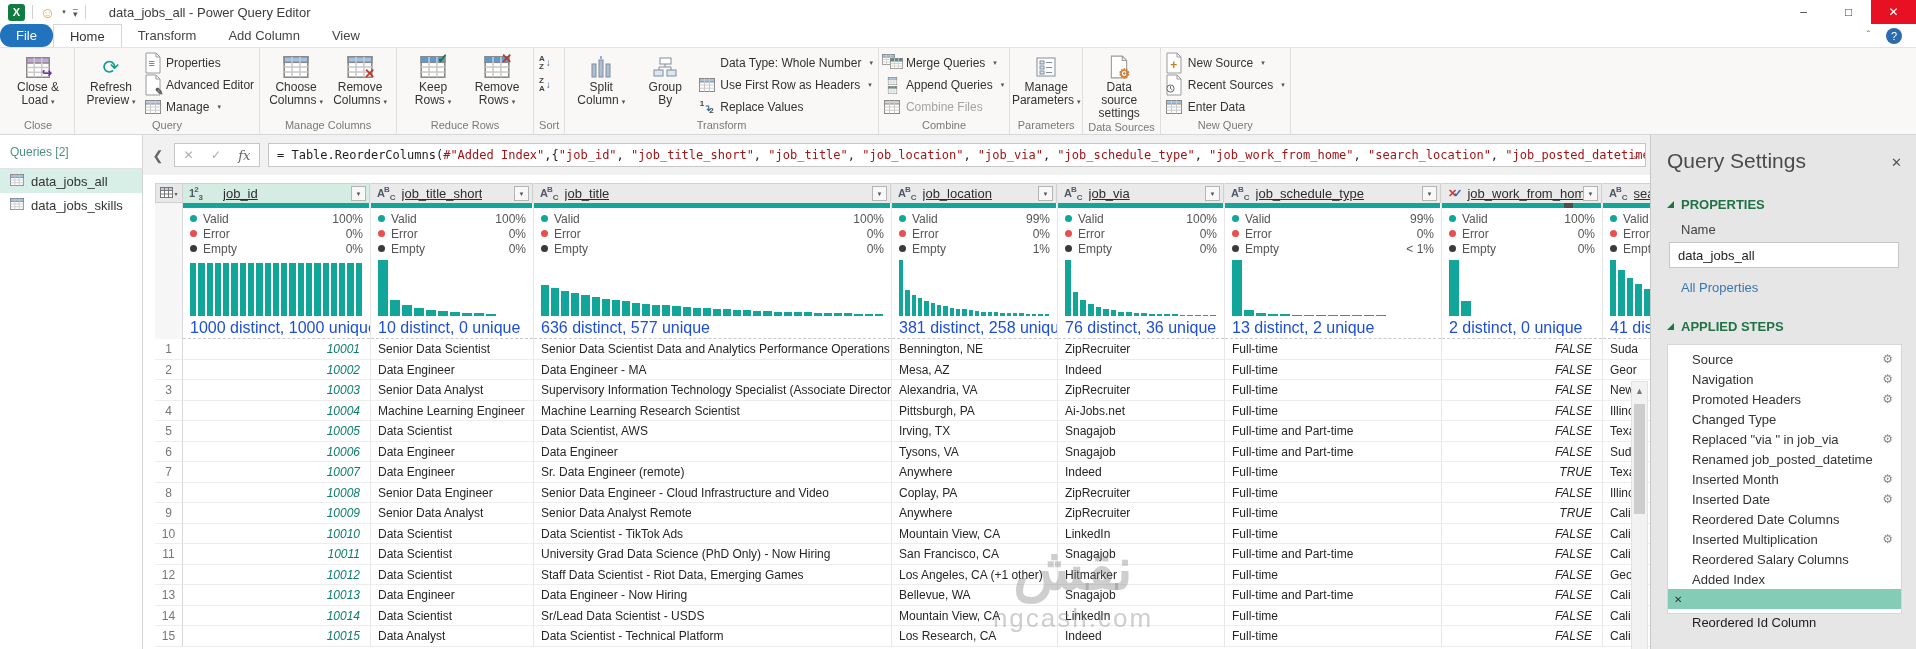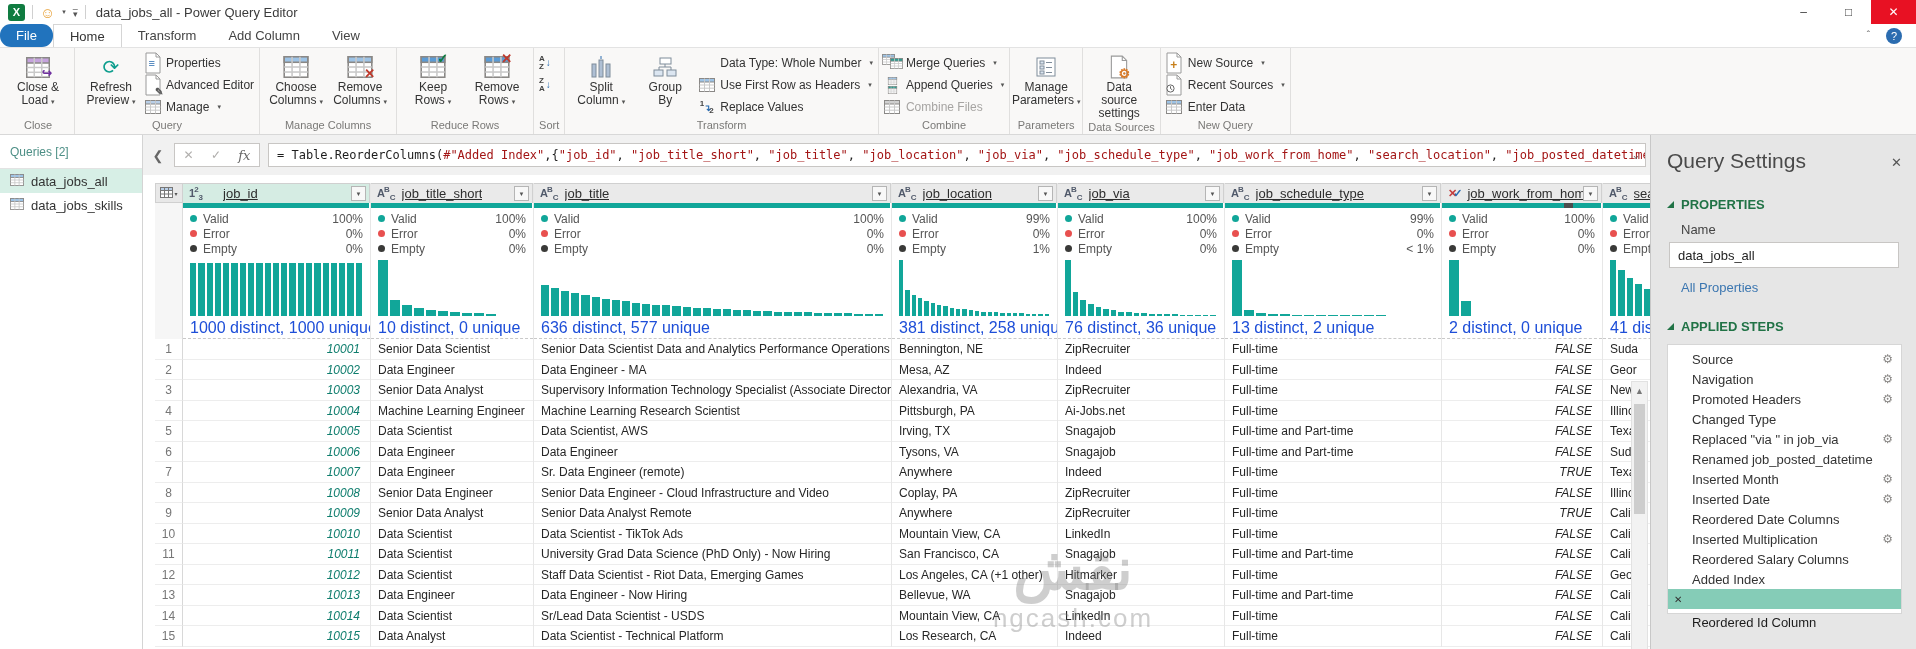--- a/index.html
+++ b/index.html
@@ -6,21 +6,21 @@
   html,body { width:1916px; height:649px; overflow:hidden; background:#fff;
     font-family:"Liberation Sans", sans-serif; color:#333; }
   
   #titlebar { height:24px; display:flex; align-items:center; padding-left:8px; gap:7px; background:#fff; }
   .app-ic { width:17px; height:17px; background:#107c41; border-radius:3px; color:#fff;
     font-size:11px; font-weight:bold; display:flex; align-items:center; justify-content:center; }
   .tb-sep { width:1px; height:14px; background:#d0d0d0; }
   .smiley { color:#e8a33d; font-size:15px; line-height:15px; }
   .mini-caret { font-size:7px; color:#555; }
   .qat-ic { display:flex; flex-direction:column; align-items:center; line-height:5px; color:#555; font-size:9px; }
-  #tb-title { font-size:13px; color:#3b3b3b; margin-left:3px; }
+  #tb-title { font-size:13px; color:#3b3b3b; margin-left:16px; }
   #win-controls { margin-left:auto; display:flex; height:24px; }
   .winbtn { width:45px; display:flex; align-items:center; justify-content:center; font-size:12px; color:#444; }
   .winbtn.close { background:#e81123; color:#fff; }
   
   #tabrow { height:23px; display:flex; align-items:stretch; background:#fff; position:relative; }
   .tab { padding:0 16px; display:flex; align-items:center; font-size:13px; color:#444; cursor:default; }
   .tab.file { background:#2173BD; color:#fff; min-width:52px; justify-content:center;border-radius:11px; }
   .tab.active { background:#fff; border:1px solid #d5d5d5; border-bottom:none; color:#333; }
   #tab-right { position:absolute; right:14px; top:0; height:23px; display:flex; align-items:center; gap:16px; }
   .rib-collapse { color:#666; font-size:10px; }

